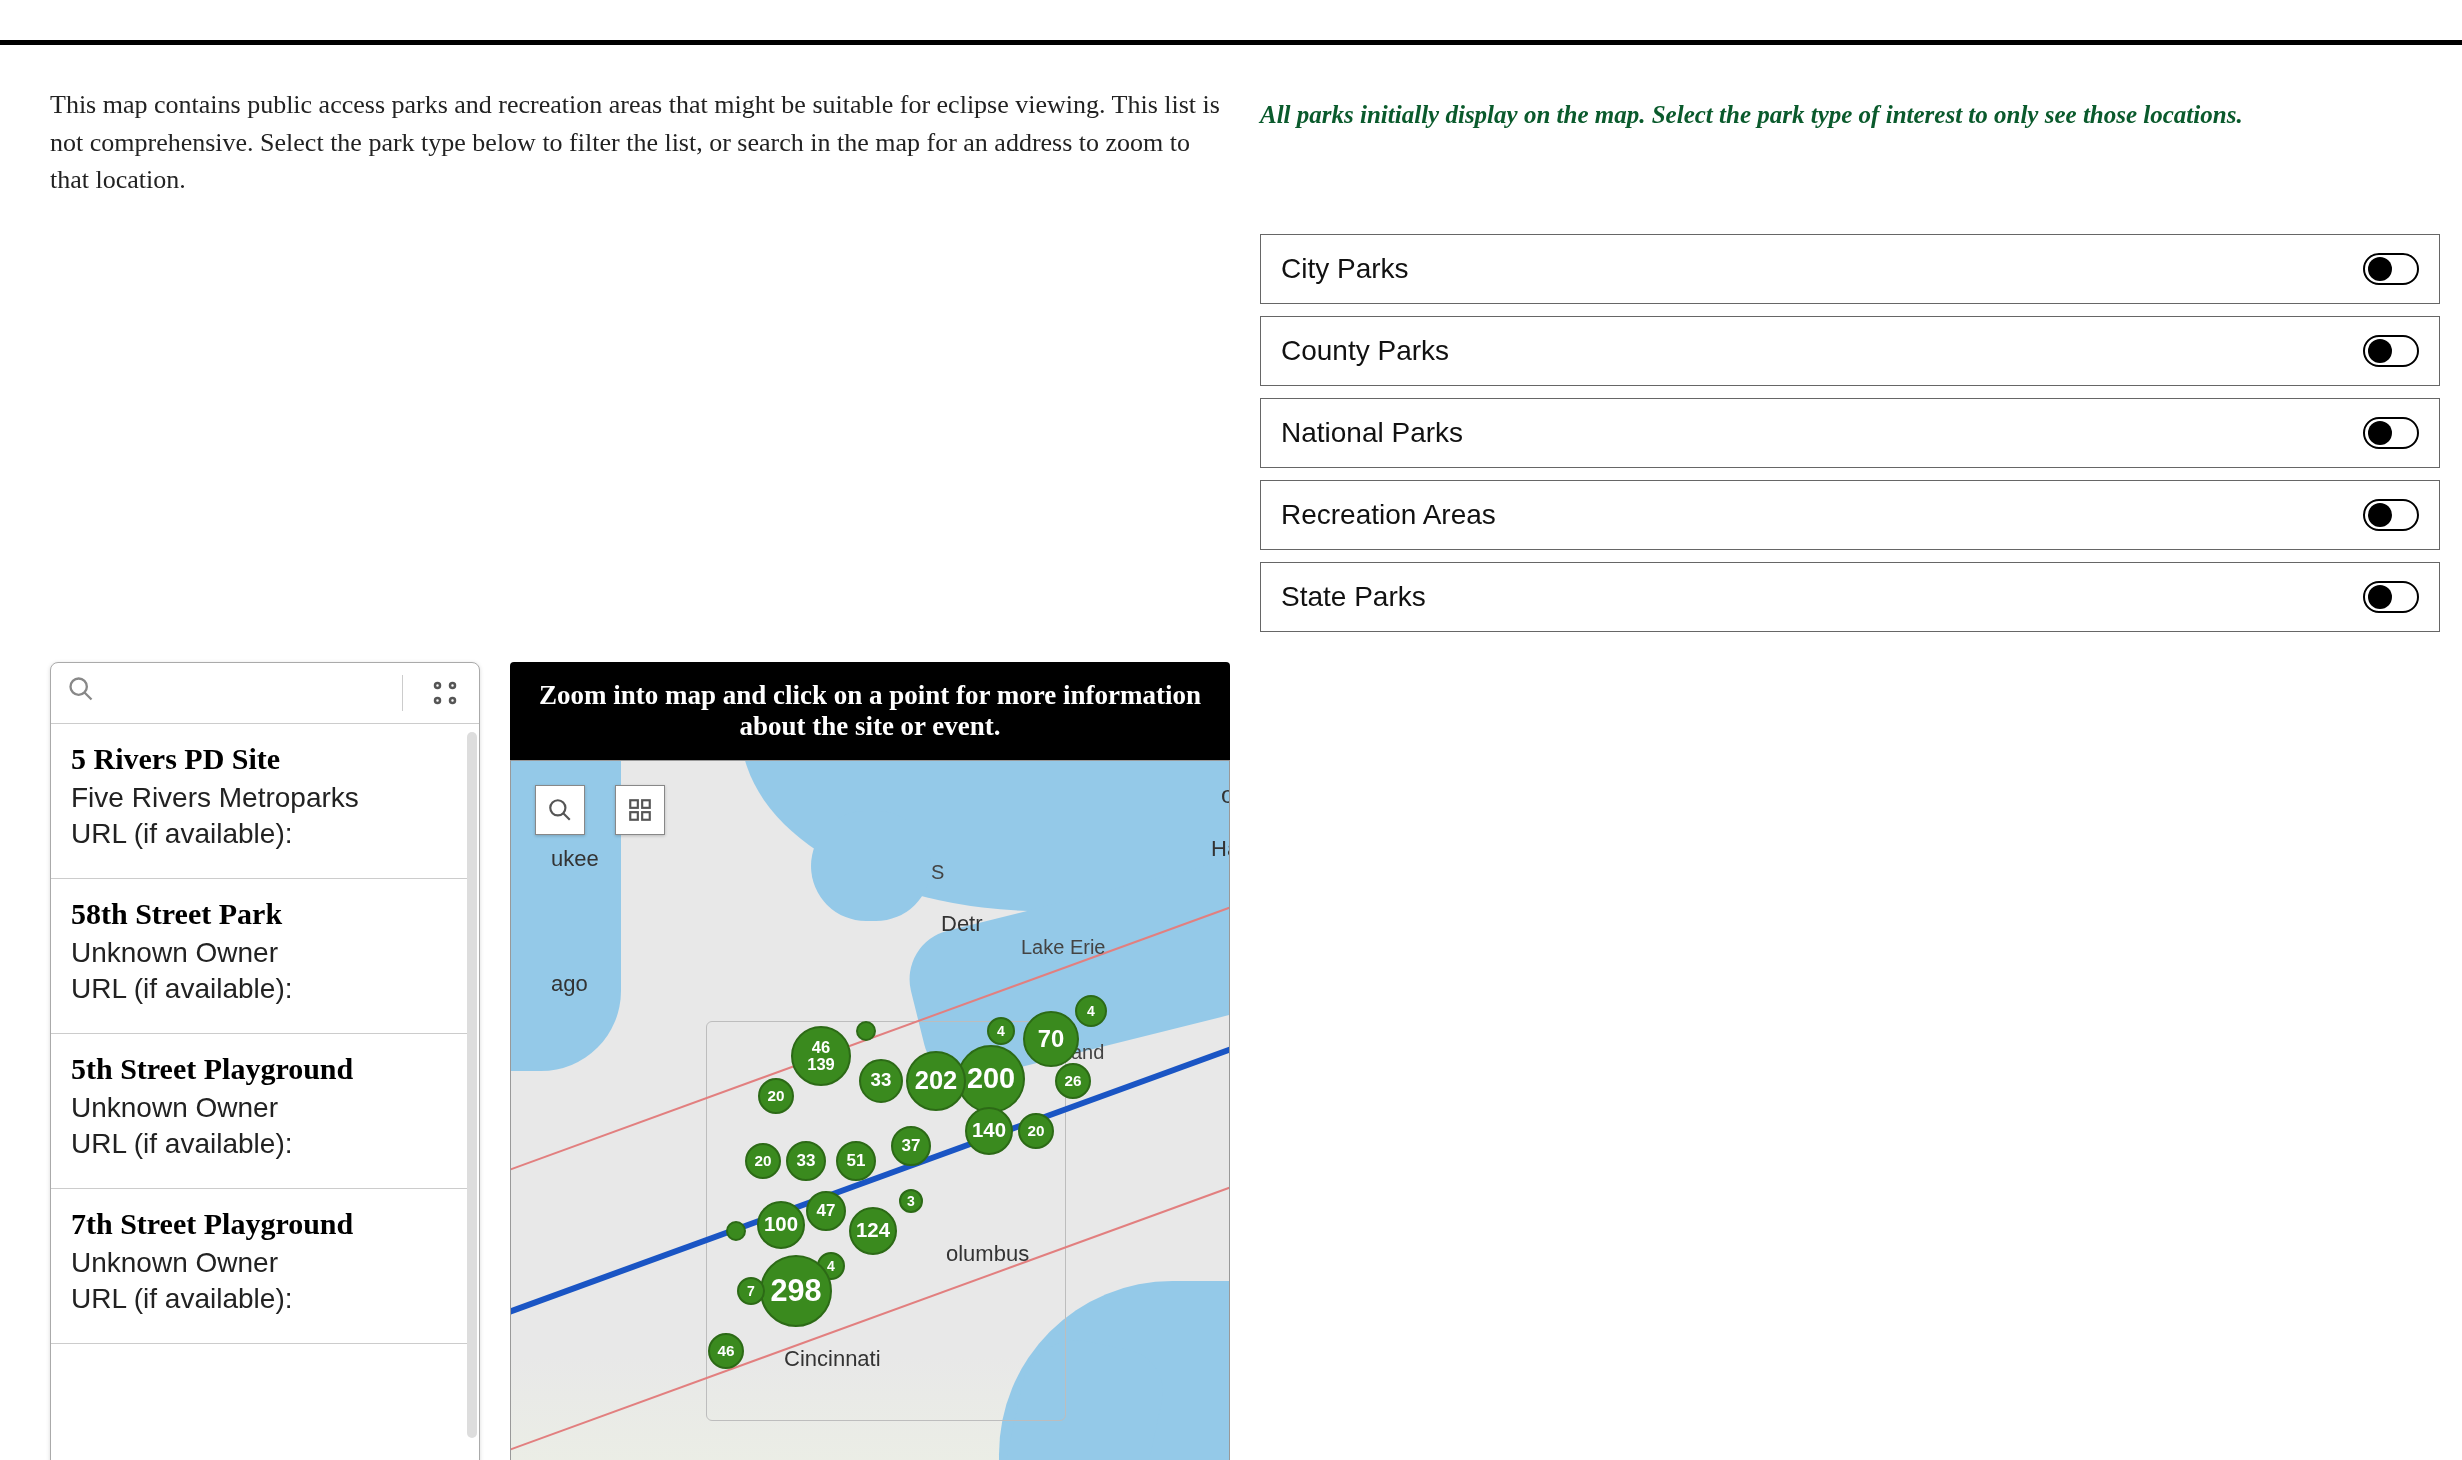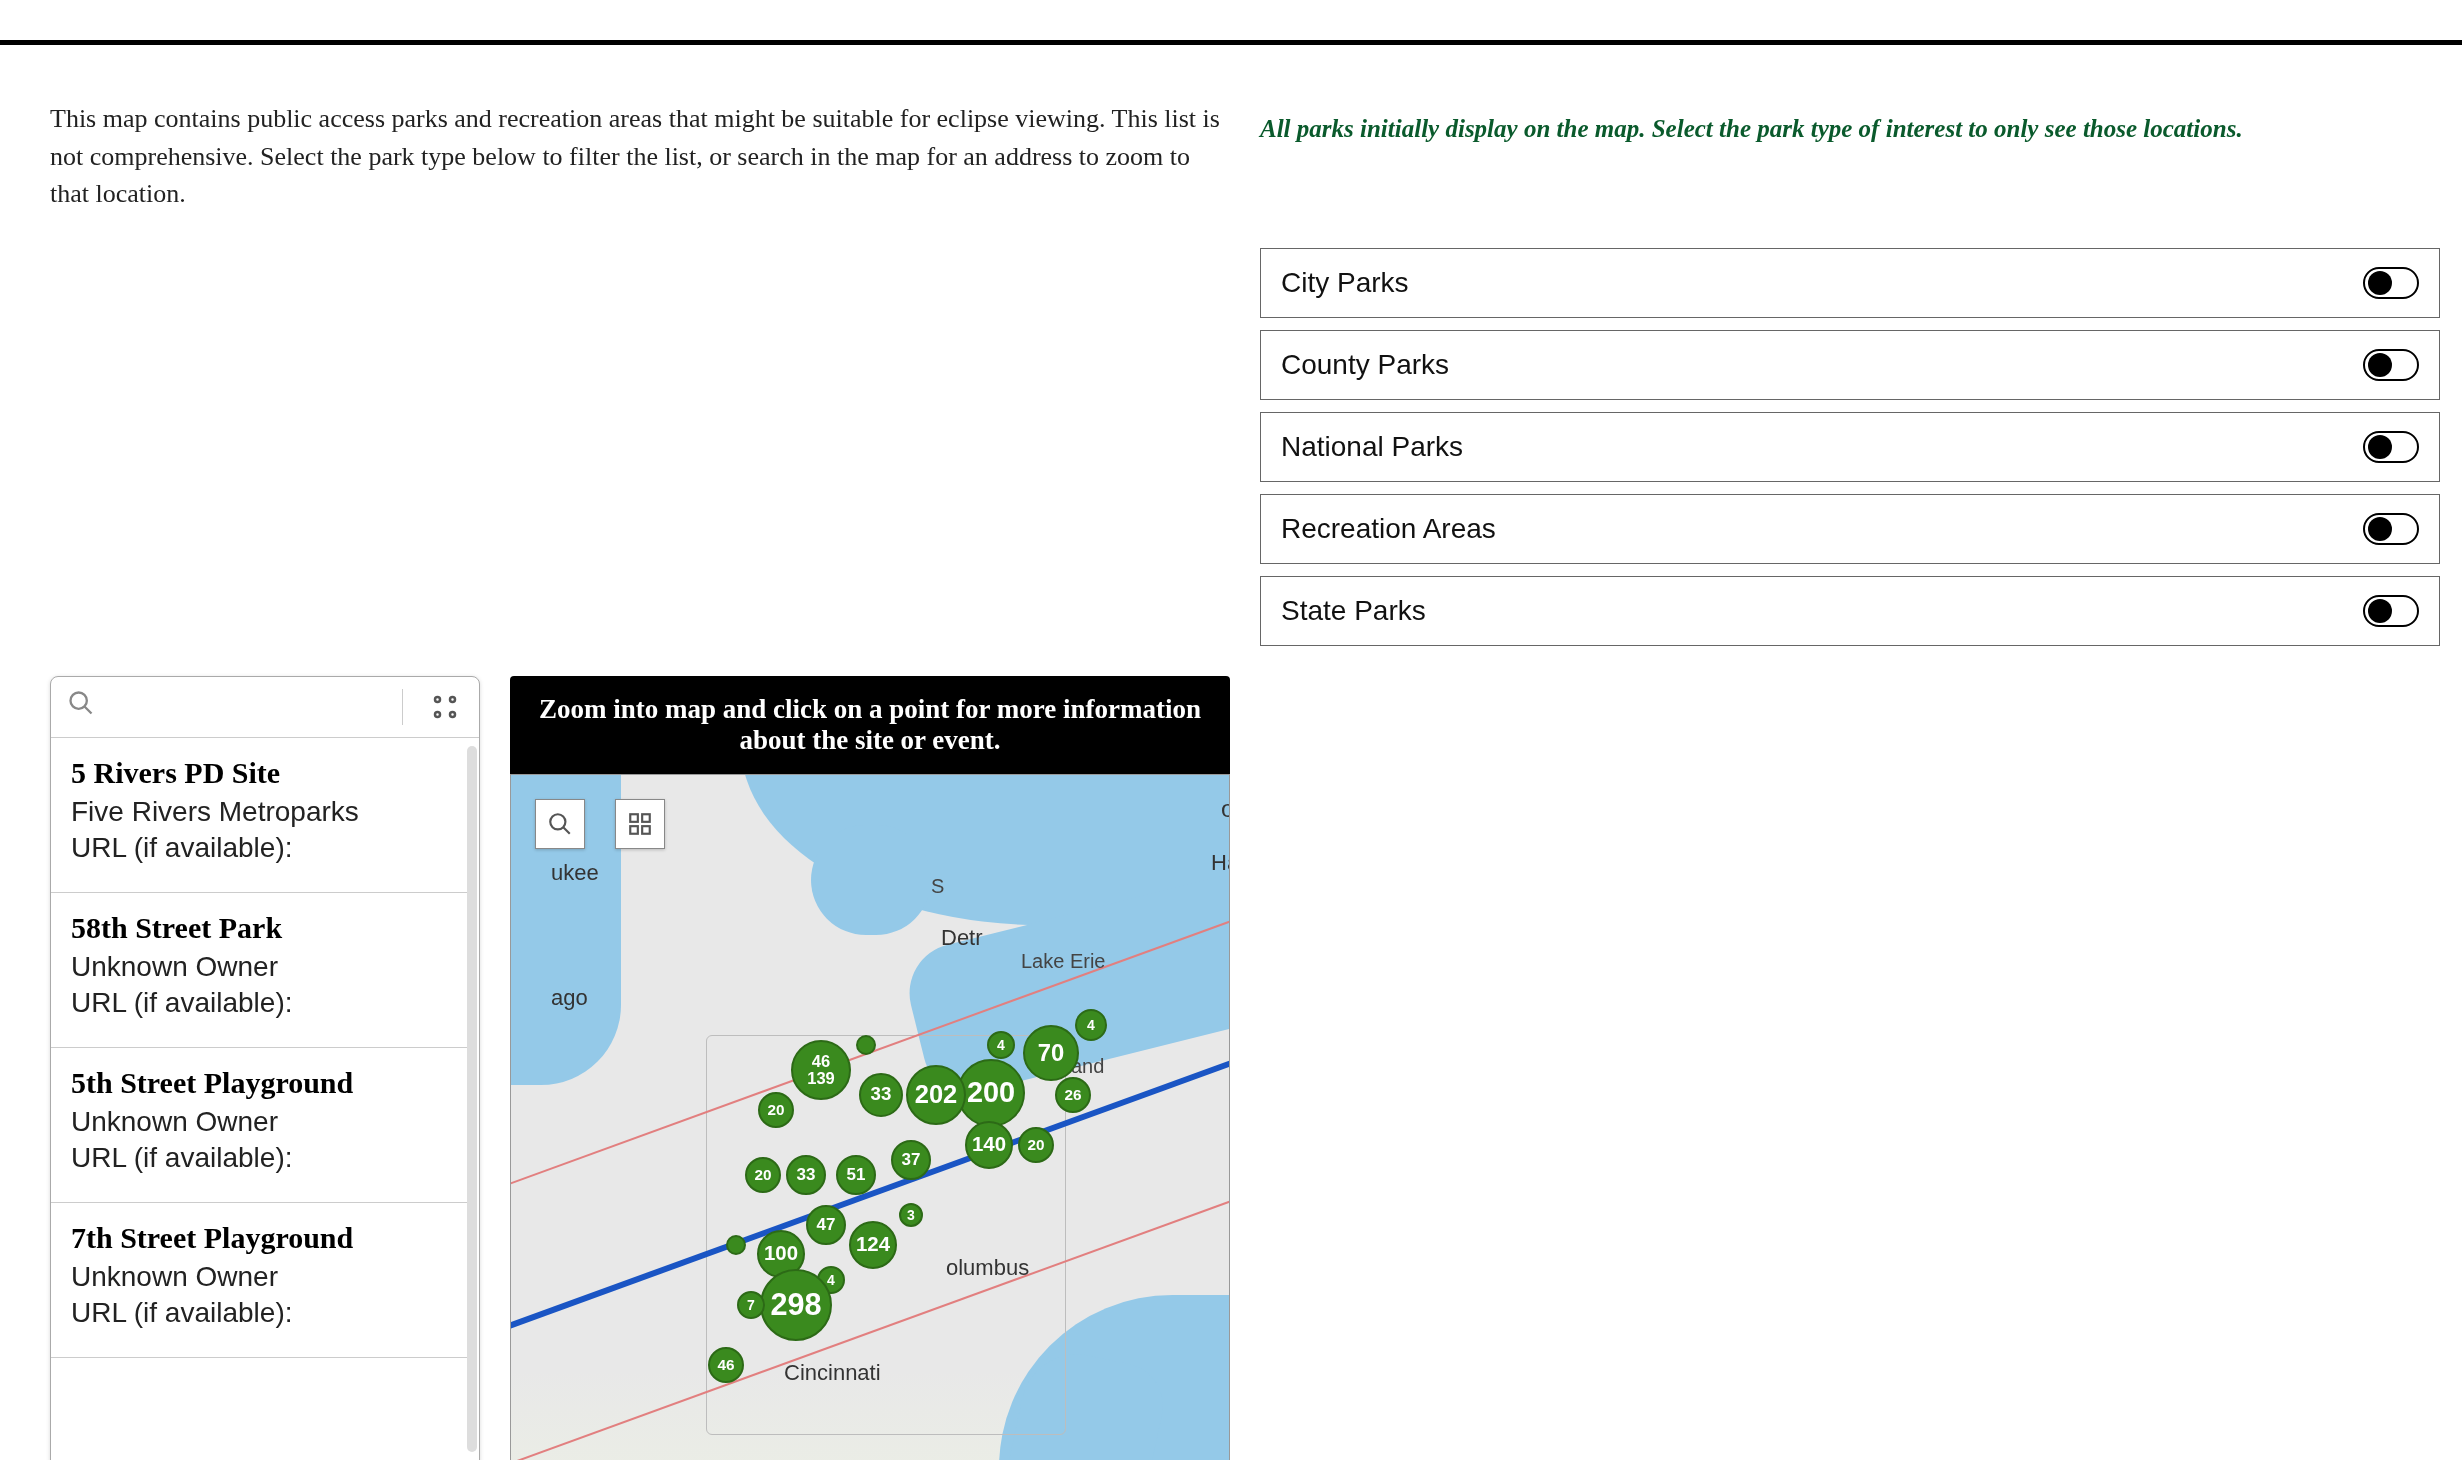--- a/index.html
+++ b/index.html
@@ -1,17 +1,17 @@
 <!DOCTYPE html>
 <html><head>
 <meta charset="utf-8">
 <style>
   * { box-sizing: border-box; margin: 0; padding: 0; }
   body { font-family: Georgia, 'Times New Roman', serif; background: #fff; color: #000; }
-  .page { width: 2462px; height: 1460px; position: relative; padding: 60px 50px; }
+  .page { width: 2462px; height: 1460px; position: relative; padding: 46px 50px; }
   .top-rule { position: absolute; left: 0; right: 0; top: 40px; height: 5px; background: #000; }
 
   .main-grid { display: grid; grid-template-columns: 430px 720px 1180px; gap: 30px; margin-top: 40px; }
 
   .intro { grid-column: 1 / span 2; font-size: 26px; line-height: 1.45; color: #222; margin-bottom: 40px; }
 
   
   .left-col { position: relative; }
   .left-hint { color: #0a5a2c; font-style: italic; font-weight: bold; font-size: 25px; line-height: 1.5; margin-bottom: 100px; margin-top:10px;}
   .filters { display: flex; flex-direction: column; gap: 12px; }
@@ -218,21 +218,21 @@
             <div class="cluster" style="width: 36px; height: 36px; left: 525px; top: 370px; font-size: 15.3px;">20</div>
             <div class="cluster" style="width: 48px; height: 48px; left: 478px; top: 370px; font-size: 20.4px;">140</div>
             <div class="cluster" style="width: 40px; height: 40px; left: 400px; top: 385px; font-size: 17px;">37</div>
             <div class="cluster" style="width: 40px; height: 40px; left: 345px; top: 400px; font-size: 17px;">51</div>
             <div class="cluster" style="width: 40px; height: 40px; left: 295px; top: 400px; font-size: 17px;">33</div>
             <div class="cluster" style="width: 36px; height: 36px; left: 252px; top: 400px; font-size: 15.3px;">20</div>
             <div class="cluster" style="width: 36px; height: 36px; left: 265px; top: 335px; font-size: 15.3px;">20</div>
             <div class="cluster" style="width: 40px; height: 40px; left: 315px; top: 450px; font-size: 17px;">47</div>
             <div class="cluster" style="width: 48px; height: 48px; left: 362px; top: 470px; font-size: 20.4px;">124</div>
             <div class="cluster" style="width: 24px; height: 24px; left: 400px; top: 440px; font-size: 14px;">3</div>
-            <div class="cluster" style="width: 48px; height: 48px; left: 270px; top: 479px; font-size: 20.4px;">100</div>
+            <div class="cluster" style="width: 48px; height: 48px; left: 270px; top: 464px; font-size: 20.4px;">100</div>
             <div class="cluster" style="width: 20px; height: 20px; left: 225px; top: 470px; font-size: 14px;"></div>
             <div class="cluster" style="width: 28px; height: 28px; left: 320px; top: 505px; font-size: 14px;">4</div>
             <div class="cluster" style="width: 72px; height: 72px; left: 285px; top: 530px; font-size: 30.6px;">298</div>
             <div class="cluster" style="width: 28px; height: 28px; left: 240px; top: 530px; font-size: 14px;">7</div>
             <div class="cluster" style="width: 36px; height: 36px; left: 215px; top: 590px; font-size: 15.3px;">46</div>
           </div>
 
         <div class="map-tool" style="left:24px; top:24px;">
           <svg width="26" height="26" viewBox="0 0 24 24" fill="none" stroke="#555" stroke-width="2">
               <circle cx="10" cy="10" r="7"></circle>

